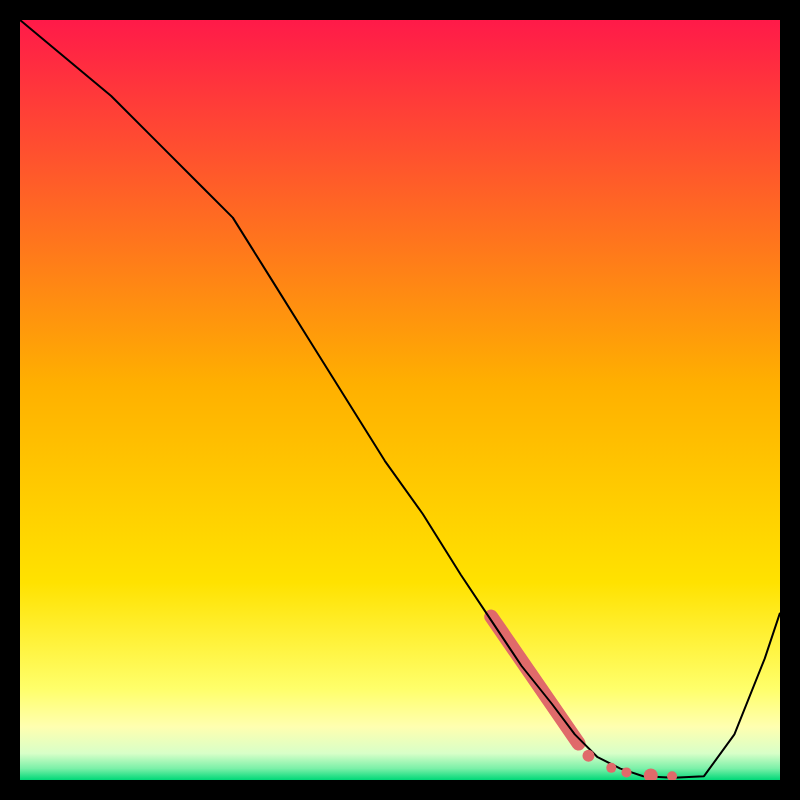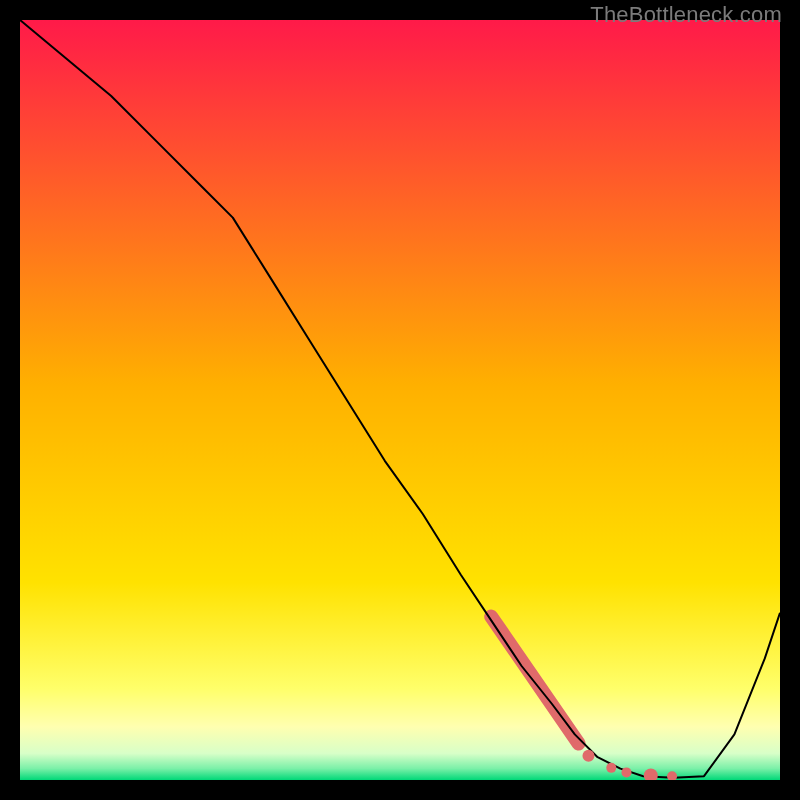--- a/index.html
+++ b/index.html
@@ -35,21 +35,20 @@
     font-weight: 500;
     z-index: 10;
     user-select: none;
   }
   svg { display: block; }
 </style>
 </head>
 <body>
 
 <div class="outer">
-  <div class="watermark">TheBottleneck.com</div>
   <div class="plot">
     <svg id="chart-svg" width="760" height="760" viewBox="0 0 760 760" preserveAspectRatio="none">
       <defs>
         <linearGradient id="bg-grad" x1="0" y1="0" x2="0" y2="1">
           <stop id="g-stop-0" offset="0%" stop-color="#ff1a49"></stop>
           <stop id="g-stop-1" offset="48%" stop-color="#ffb000"></stop>
           <stop id="g-stop-2" offset="74%" stop-color="#ffe200"></stop>
           <stop id="g-stop-3" offset="88%" stop-color="#ffff6a"></stop>
           <stop id="g-stop-4" offset="93%" stop-color="#ffffb0"></stop>
           <stop id="g-stop-5" offset="96.5%" stop-color="#d8ffc8"></stop>

